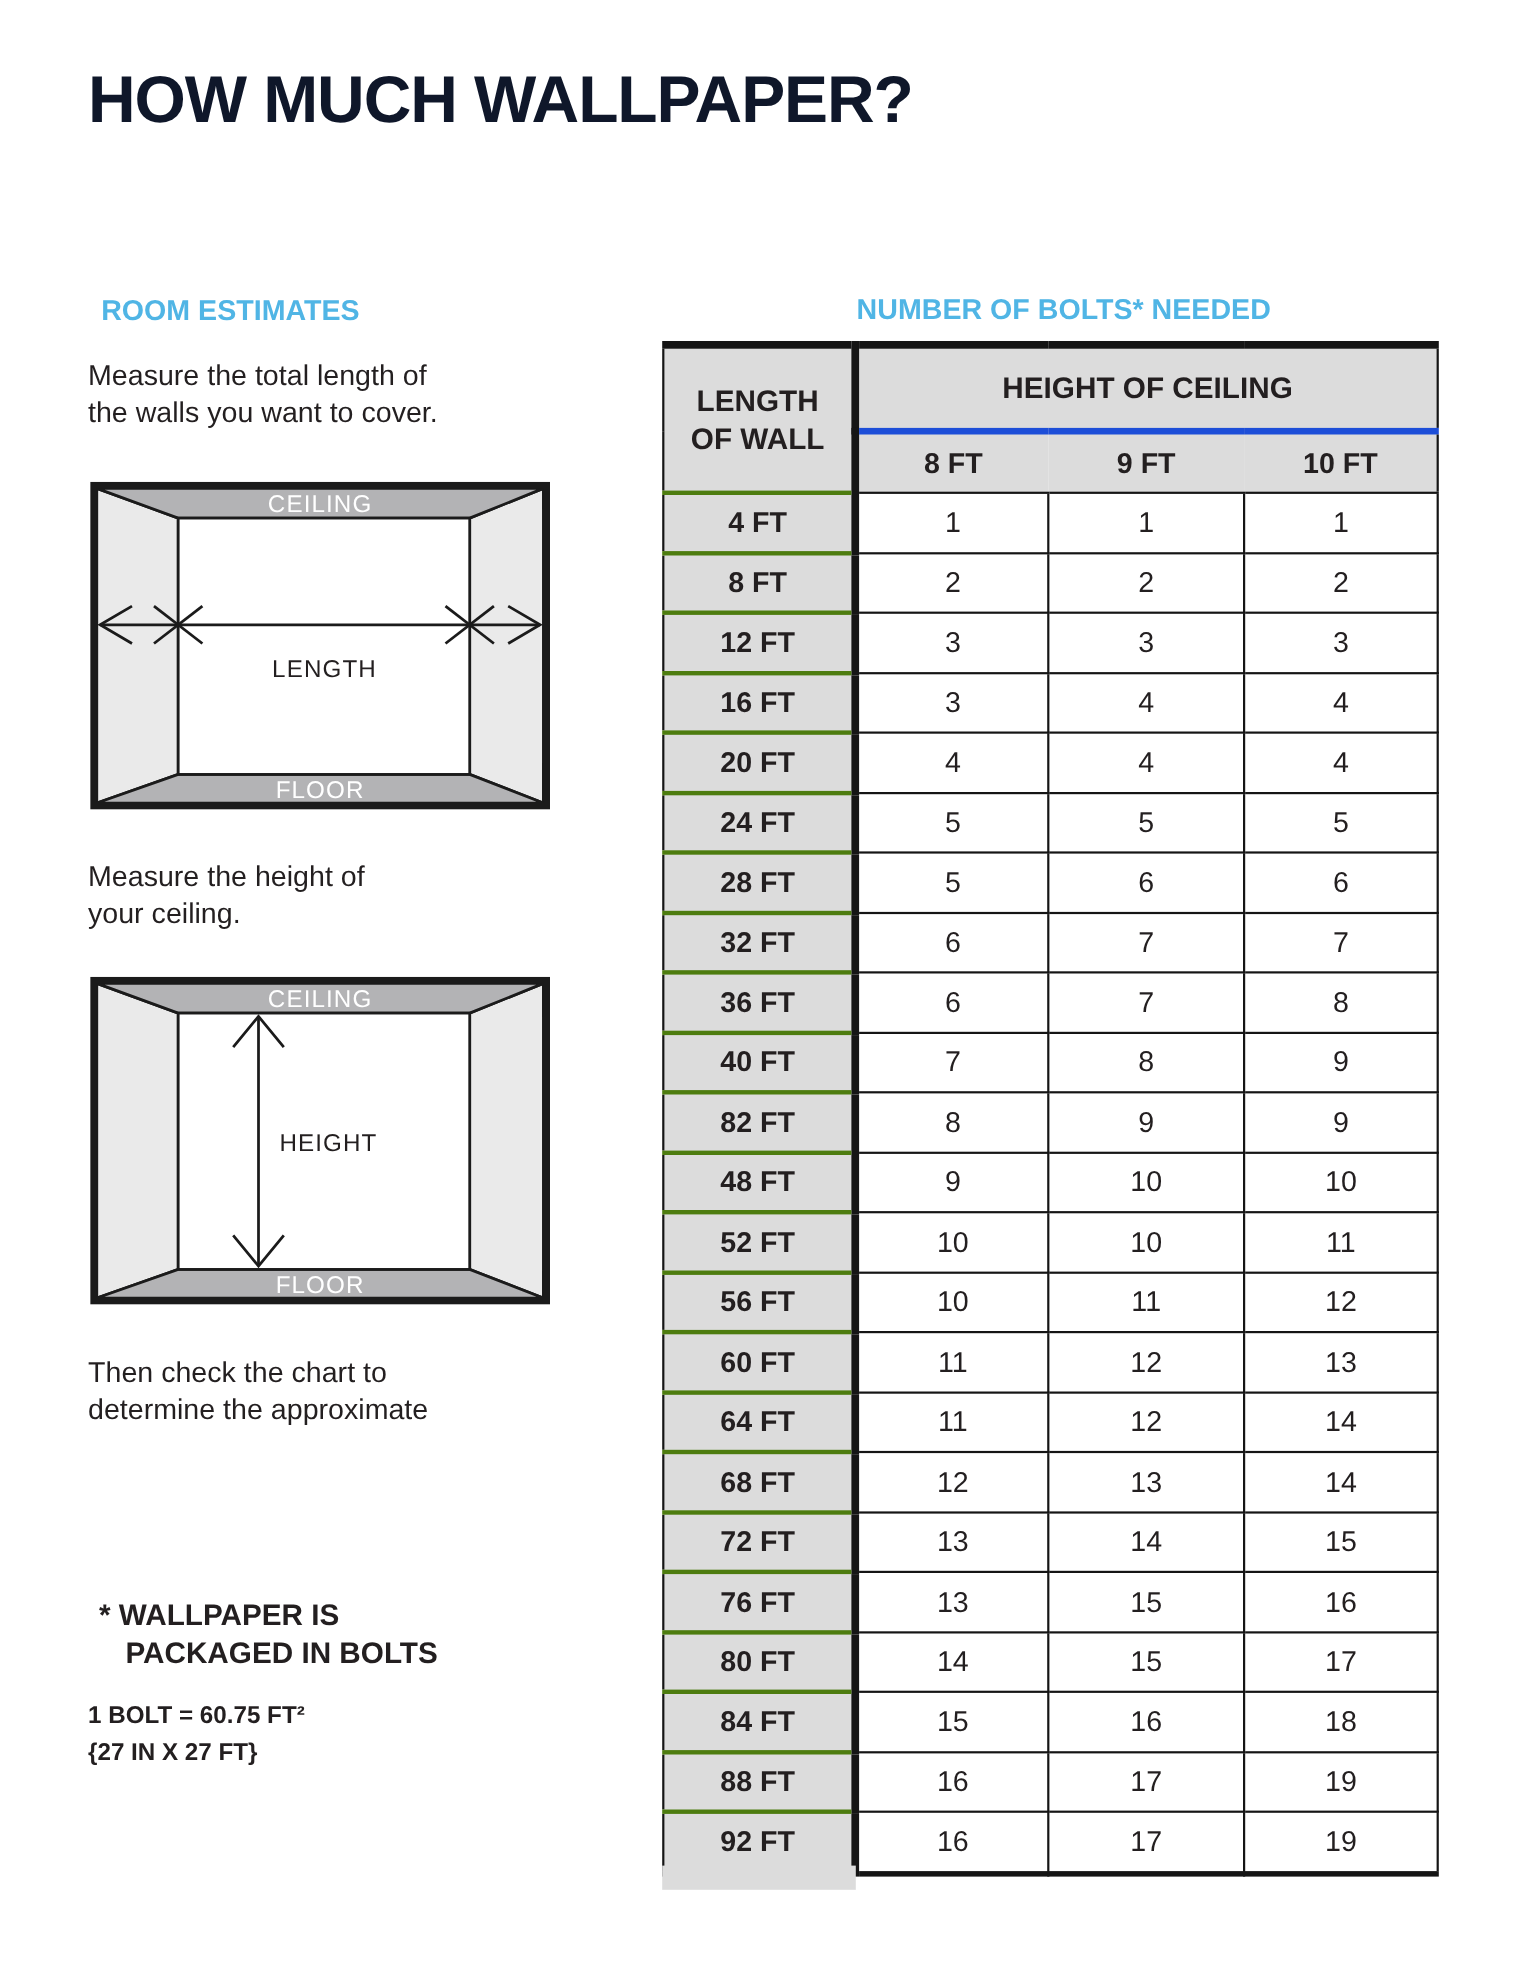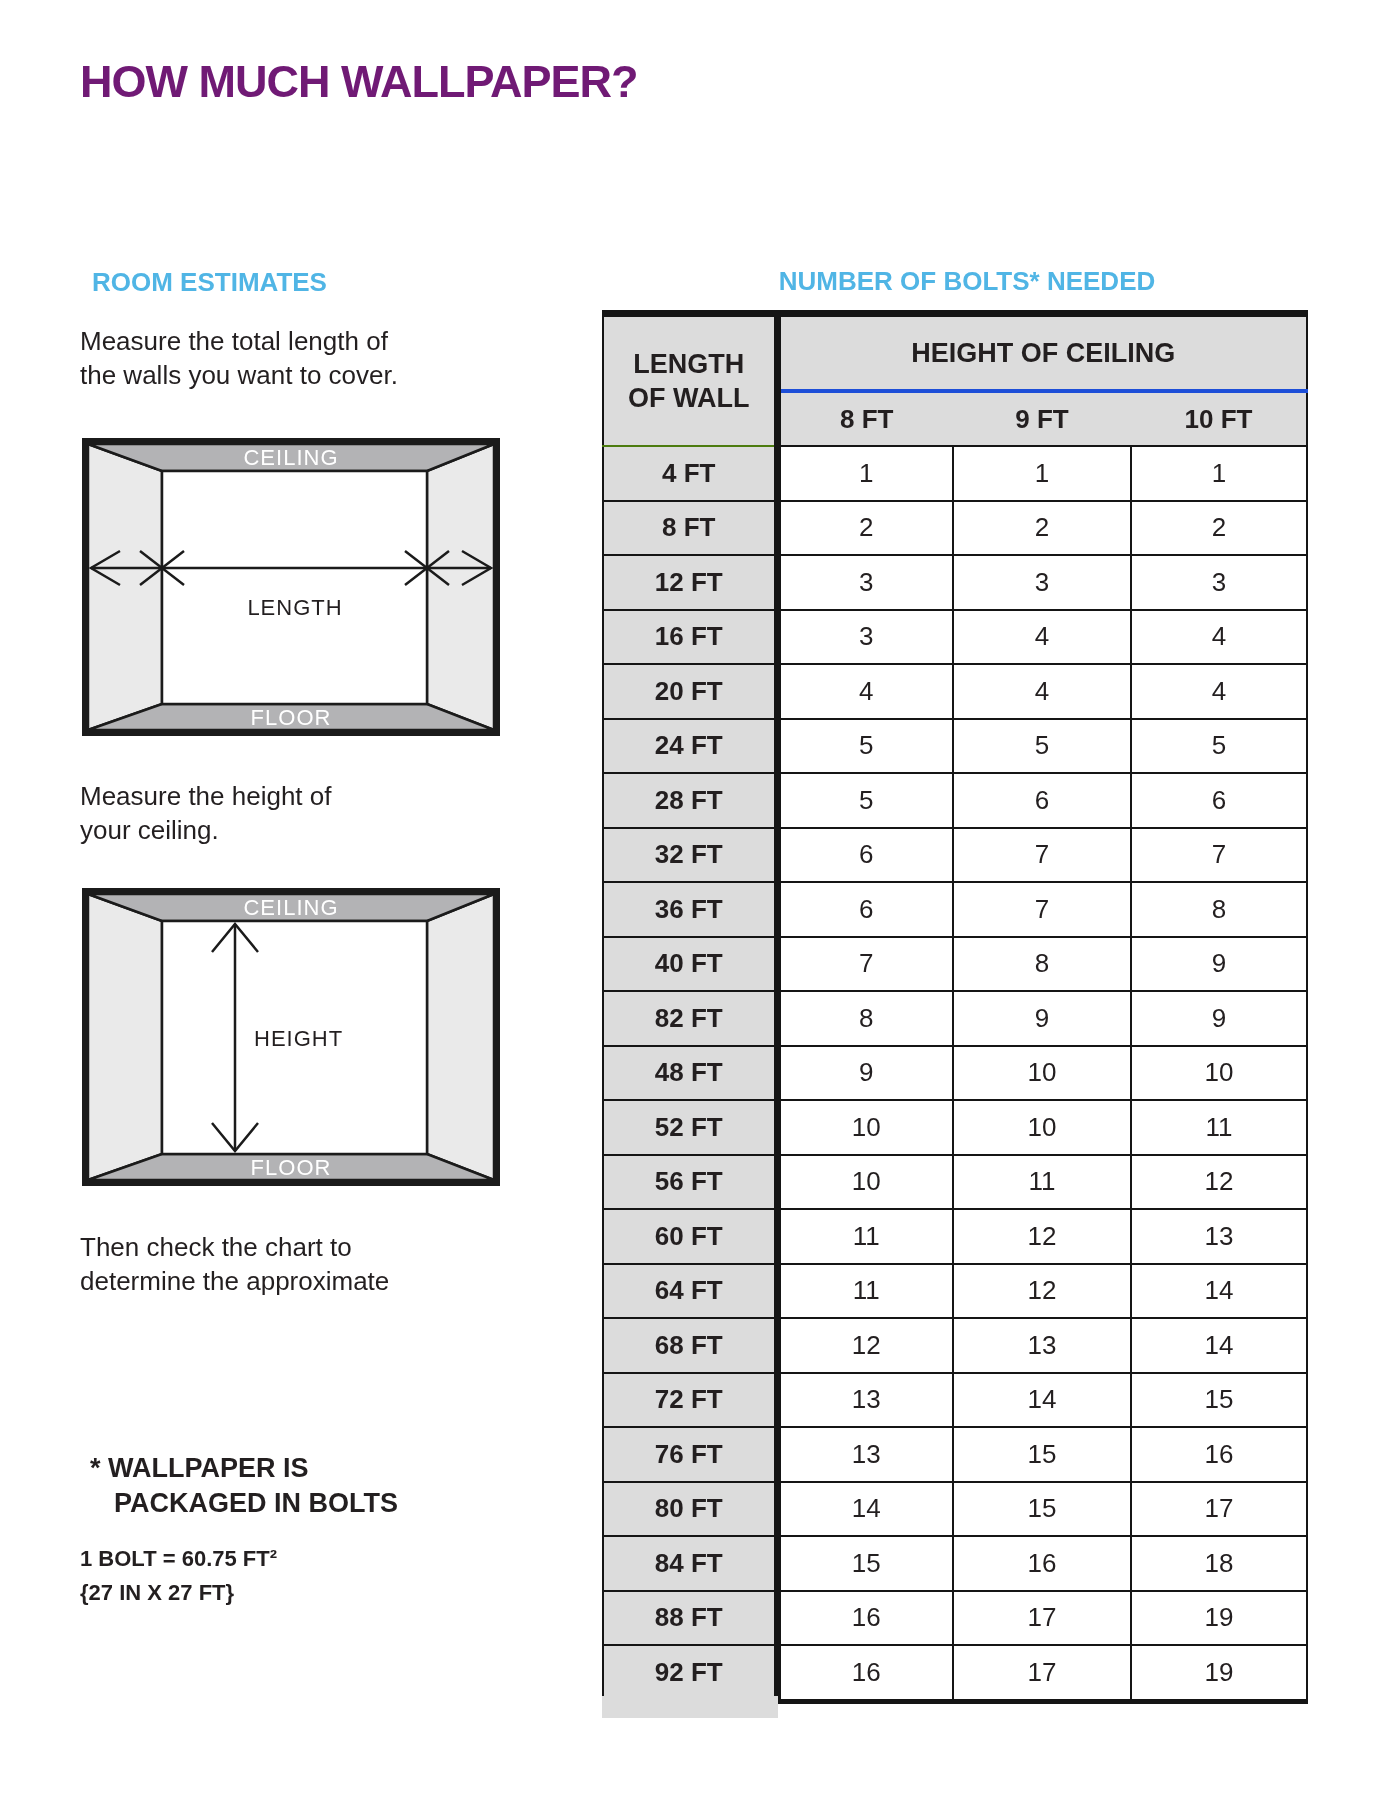--- a/index.html
+++ b/index.html
@@ -5,22 +5,22 @@
   html,body { margin:0; padding:0; }
   body {
     width:1391px; height:1800px; background:#ffffff;
     font-family:"Liberation Sans", sans-serif; color:#231f20;
     position:relative; overflow:hidden;
   }
   .abs { position:absolute; }
 
   #page-title {
     left:80px; top:56px; margin:0;
-    font-size:45px; font-weight:bold; letter-spacing:-1px;
-    color:#701a75; white-space:nowrap;
+    font-size:60px; font-weight:bold; letter-spacing:-1px;
+    color:#0f172a; white-space:nowrap;
   }
   .blue-heading {
     margin:12px; font-size:26px; font-weight:bold; color:#50b5e5; white-space:nowrap;
   }
   #room-estimates-heading { left:80px; top:255px; }
   #table-heading { left:602px; top:254px; width:706px; text-align:center; }
 
   .body-text { margin:0; font-size:26px; line-height:34px; color:#231f20; }
   #step1-text { left:80px; top:324px; }
   #step2-text { left:80px; top:779px; }
@@ -50,30 +50,30 @@
   }
   #bolts-table .col0 { width:174px; }
   #bolts-table .col1 { width:176px; }
   #bolts-table .col2 { width:178px; }
   #bolts-table .col3 { width:176px; }
   #bolts-table th.corner-head {
     background:#dcdcdc; border-right:7px solid #151515;
     font-size:27px; font-weight:bold; line-height:34px;
   }
   #bolts-table th.group-head {
-    background:#dcdcdc; height:72px; border-bottom:4px solid #1d4ed8;
+    background:#dcdcdc; height:72px; border-bottom:6px solid #1d4ed8;
     font-size:27px; font-weight:bold;
   }
   #bolts-table tr.subhead th {
     background:#dcdcdc; height:52px; border-bottom:2px solid #151515;
     font-size:26px; font-weight:bold;
   }
   #bolts-table tbody th {
     background:#dcdcdc; border-right:7px solid #151515;
-    border-top:2px solid #4d7c0f; border-bottom:2px solid #151515;
+    border-top:4px solid #4d7c0f; border-bottom:2px solid #151515;
     font-size:26px; font-weight:bold;
   }
   #bolts-table tbody td {
     border:2px solid #151515; height:52.5px; font-size:26px; font-weight:normal;
     background:#ffffff;
   }
   #table-stub { left:602px; top:1696px; width:176px; height:22px; background:#dcdcdc; }
 </style>
 </head>
 <body>

